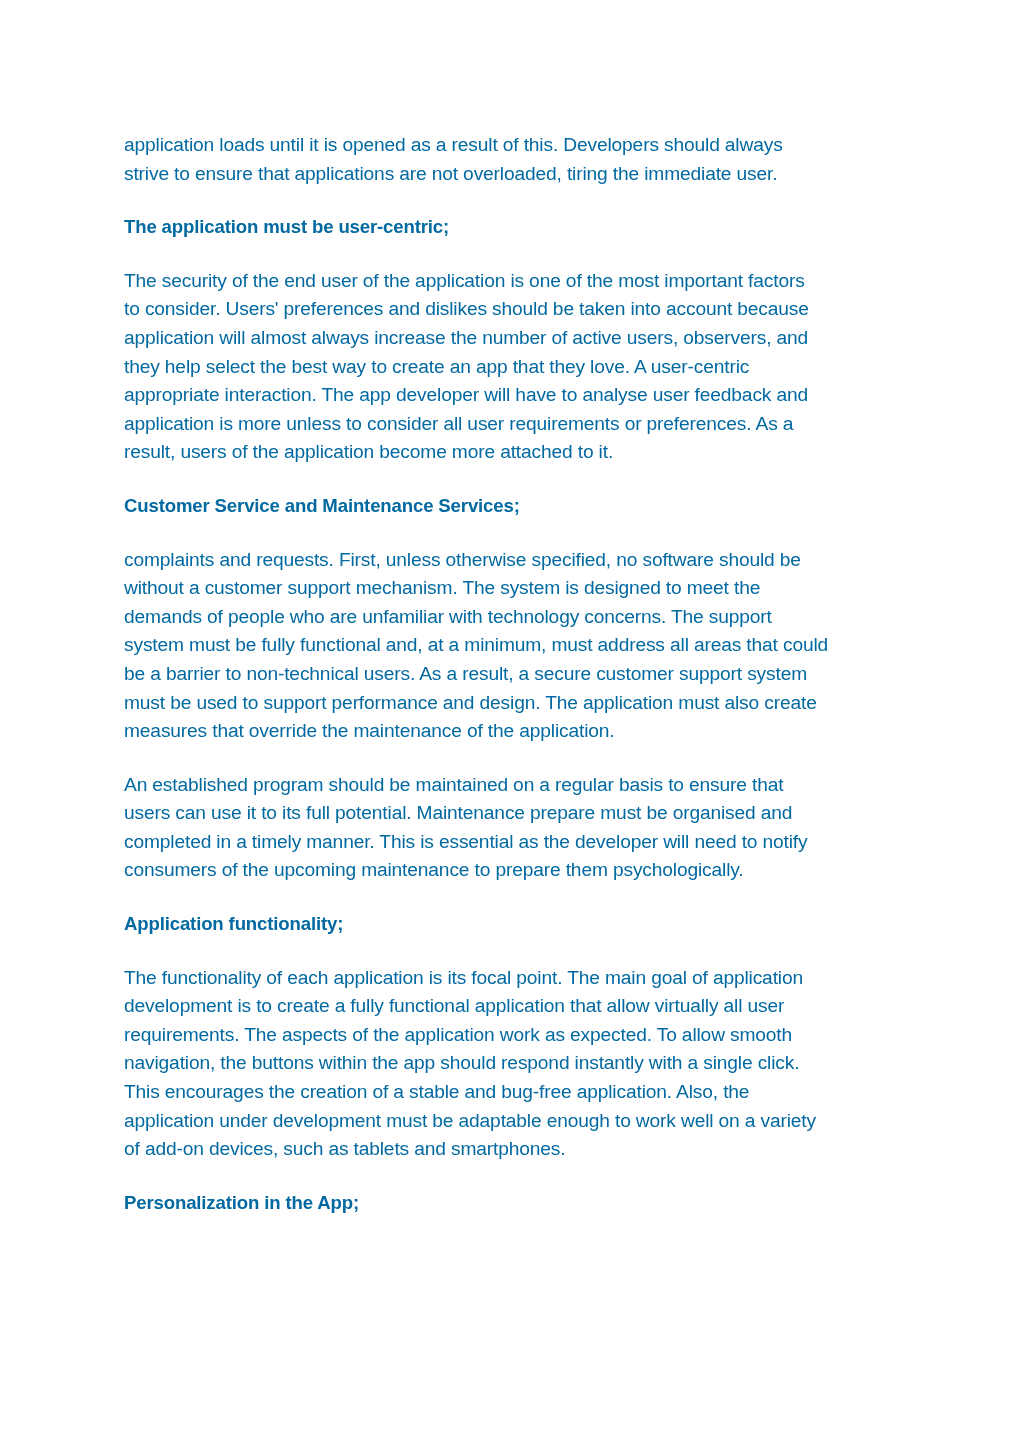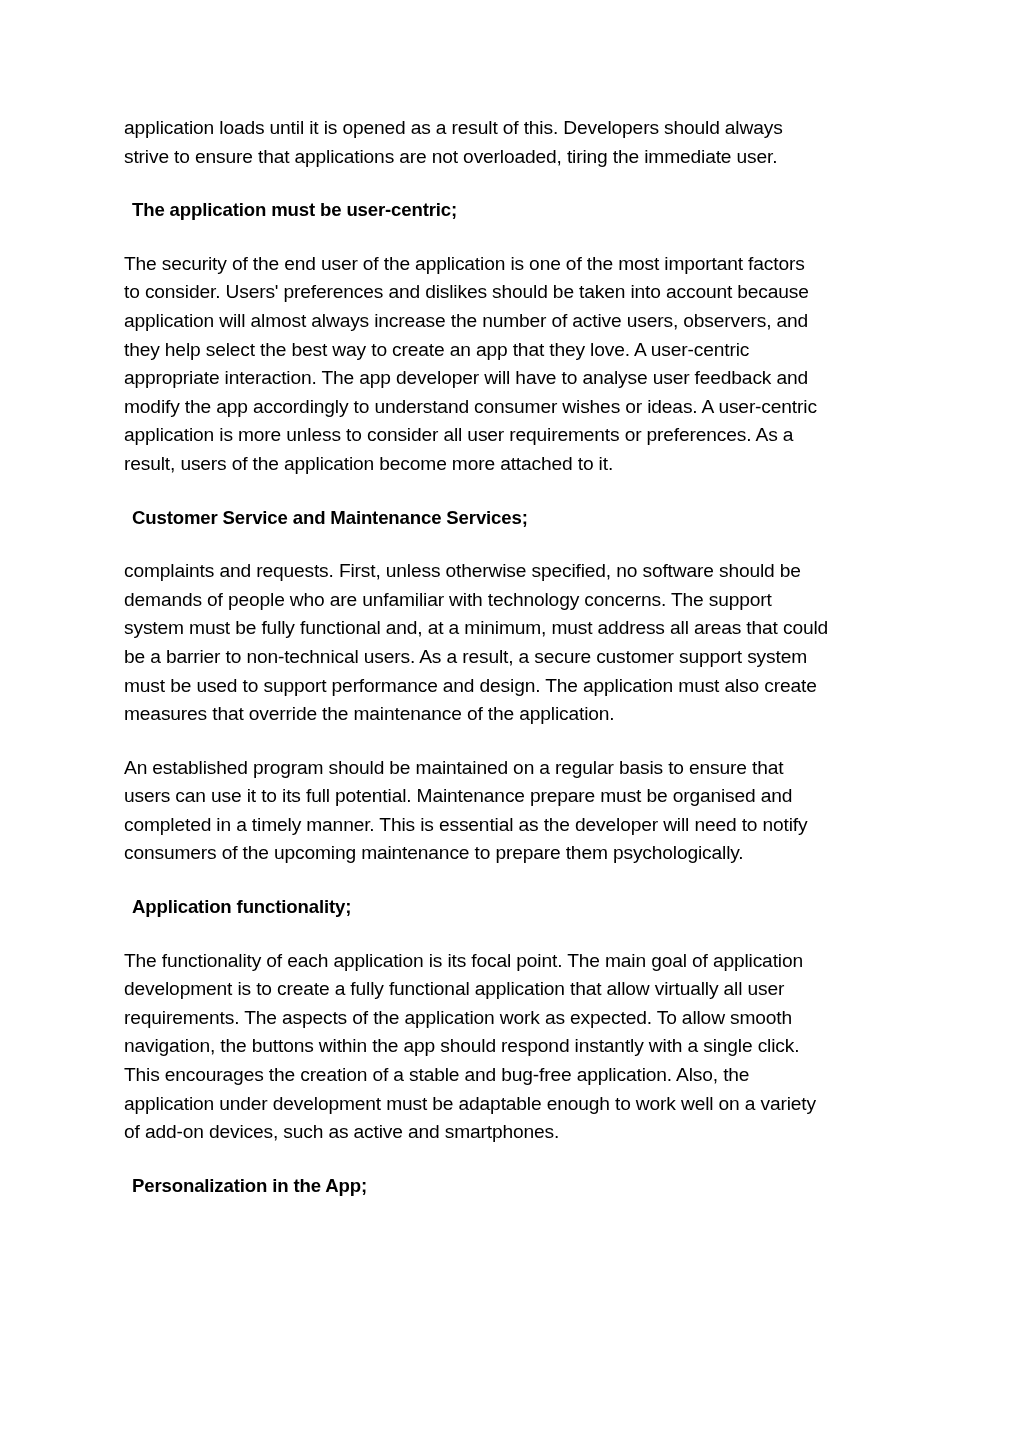--- a/index.html
+++ b/index.html
@@ -9,37 +9,37 @@
     }
     body {
       width: 1024px;
       height: 1450px;
       position: relative;
       overflow: hidden;
     }
     .page {
       position: absolute;
       left: 124px;
-      top: 114px;
+      top: 131px;
       width: 790px;
       font-family: "Liberation Sans", sans-serif;
       font-size: 19.2px;
-      color: #000000;
+      color: #0369a1;
       letter-spacing: -0.15px;
     }
     .para {
       margin: 0 0 25px 0;
       line-height: 28.6px;
     }
     .line {
       display: block;
       white-space: nowrap;
     }
     .heading {
-      margin: 0 0 25px 8px;
+      margin: 0 0 25px 0;
       line-height: 28.6px;
       font-weight: bold;
       font-size: 18.6px;
     }
   </style>
 </head>
 <body>
 
 <div class="page">
 
@@ -49,29 +49,29 @@
   </p>
 
   <h2 class="heading">The application must be user-centric;</h2>
 
   <p class="para">
     <span class="line">The security of the end user of the application is one of the most important factors</span>
     <span class="line">to consider. Users' preferences and dislikes should be taken into account because</span>
     <span class="line">application will almost always increase the number of active users, observers, and</span>
     <span class="line">they help select the best way to create an app that they love. A user-centric</span>
     <span class="line">appropriate interaction. The app developer will have to analyse user feedback and</span>
-    <span class="line">modify the app accordingly to understand consumer wishes or ideas. A user-centric</span>
     <span class="line">application is more unless to consider all user requirements or preferences. As a</span>
     <span class="line">result, users of the application become more attached to it.</span>
   </p>
 
   <h2 class="heading">Customer Service and Maintenance Services;</h2>
 
   <p class="para">
     <span class="line">complaints and requests. First, unless otherwise specified, no software should be</span>
+    <span class="line">without a customer support mechanism. The system is designed to meet the</span>
     <span class="line">demands of people who are unfamiliar with technology concerns. The support</span>
     <span class="line">system must be fully functional and, at a minimum, must address all areas that could</span>
     <span class="line">be a barrier to non-technical users. As a result, a secure customer support system</span>
     <span class="line">must be used to support performance and design. The application must also create</span>
     <span class="line">measures that override the maintenance of the application.</span>
   </p>
 
   <p class="para">
     <span class="line"> An established program should be maintained on a regular basis to ensure that</span>
     <span class="line">users can use it to its full potential. Maintenance prepare must be organised and</span>
@@ -81,18 +81,18 @@
 
   <h2 class="heading">Application functionality;</h2>
 
   <p class="para">
     <span class="line">The functionality of each application is its focal point. The main goal of application</span>
     <span class="line">development is to create a fully functional application that allow virtually all user</span>
     <span class="line">requirements. The aspects of the application work as expected. To allow smooth</span>
     <span class="line">navigation, the buttons within the app should respond instantly with a single click.</span>
     <span class="line">This encourages the creation of a stable and bug-free application. Also, the</span>
     <span class="line">application under development must be adaptable enough to work well on a variety</span>
-    <span class="line">of add-on devices, such as active and smartphones.</span>
+    <span class="line">of add-on devices, such as tablets and smartphones.</span>
   </p>
 
   <h2 class="heading">Personalization in the App;</h2>
 
 </div>
 
 </body></html>

